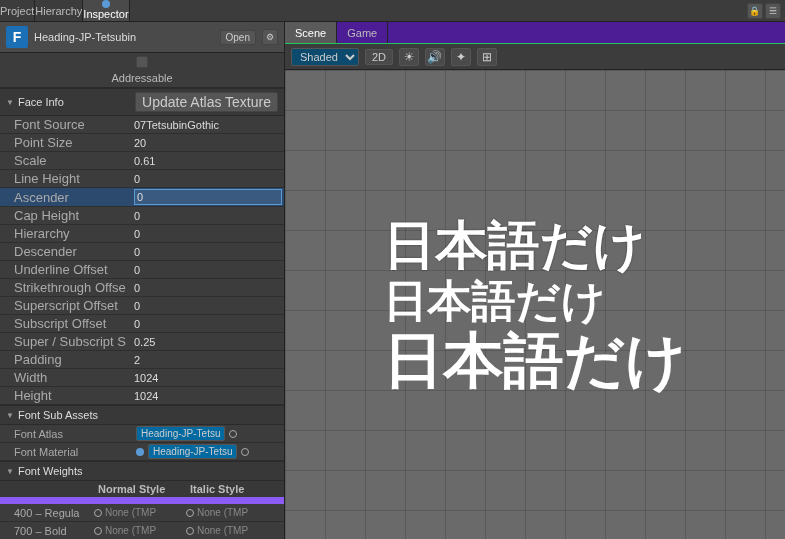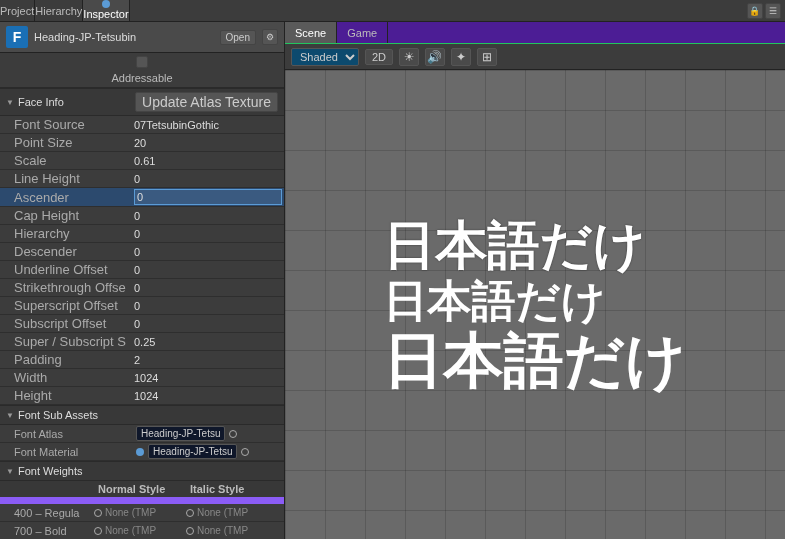--- a/index.html
+++ b/index.html
@@ -185,21 +185,21 @@
       color: #aaa;
       font-size: 11px;
     }
     .sub-asset-value {
       display: flex;
       align-items: center;
       flex: 1;
       gap: 4px;
     }
     .asset-pill {
-      background: #0f172a;
+      background: #0369a1;
       border: 1px solid #555;
       border-radius: 2px;
       padding: 1px 4px;
       font-size: 10px;
       color: #ccc;
       white-space: nowrap;
       overflow: hidden;
       text-overflow: ellipsis;
       max-width: 140px;
     }

